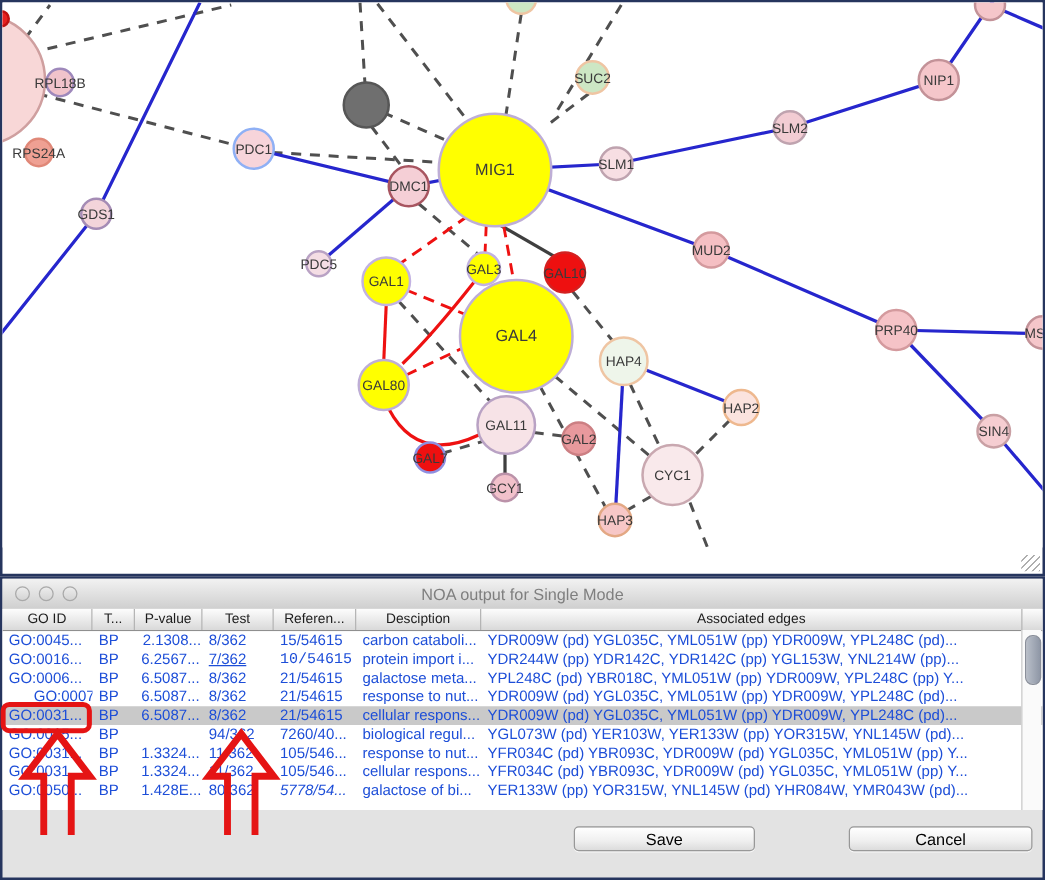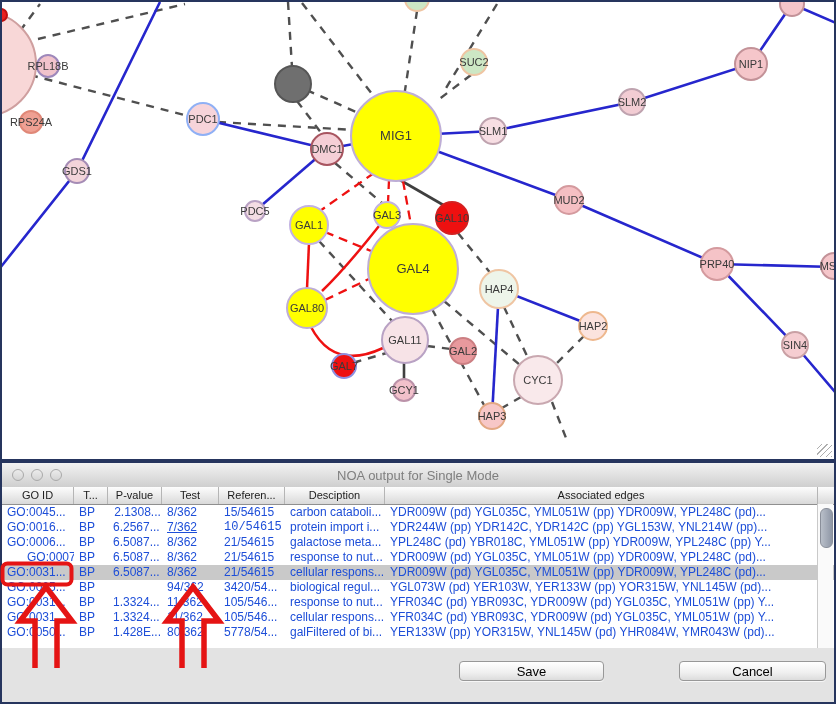--- a/index.html
+++ b/index.html
@@ -298,21 +298,21 @@
             <div class="tcell" style="width: 57px;">8/362</div>
             <div class="tcell" style="width: 66px;">21/54615</div>
             <div class="tcell" style="width: 100px;">cellular respons...</div>
             <div class="tcell" style="width: 433px;">YDR009W (pd) YGL035C, YML051W (pp) YDR009W, YPL248C (pd)...</div>
           </div>
           <div class="trow">
             <div class="tcell" style="width: 72px;">GO:0065...</div>
             <div class="tcell" style="width: 34px;">BP</div>
             <div class="tcell" style="width: 54px; margin-top: 20px;">8.0614...</div>
             <div class="tcell" style="width: 57px;">94/362</div>
-            <div class="tcell" style="width: 66px;">3420/54...</div>
+            <div class="tcell" style="width: 66px;">7260/40...</div>
             <div class="tcell" style="width: 100px;">biological regul...</div>
             <div class="tcell" style="width: 433px;">YGL073W (pd) YER103W, YER133W (pp) YOR315W, YNL145W (pd)...</div>
           </div>
           <div class="trow">
             <div class="tcell" style="width: 72px;">GO:0031...</div>
             <div class="tcell" style="width: 34px;">BP</div>
             <div class="tcell" style="width: 54px;">1.3324...</div>
             <div class="tcell" style="width: 57px;">11/362</div>
             <div class="tcell" style="width: 66px;">105/546...</div>
             <div class="tcell" style="width: 100px;">response to nut...</div>
@@ -325,22 +325,22 @@
             <div class="tcell" style="width: 57px;">11/362</div>
             <div class="tcell" style="width: 66px;">105/546...</div>
             <div class="tcell" style="width: 100px;">cellular respons...</div>
             <div class="tcell" style="width: 433px;">YFR034C (pd) YBR093C, YDR009W (pd) YGL035C, YML051W (pp) Y...</div>
           </div>
           <div class="trow">
             <div class="tcell" style="width: 72px;">GO:0050...</div>
             <div class="tcell" style="width: 34px;">BP</div>
             <div class="tcell" style="width: 54px;">1.428E...</div>
             <div class="tcell" style="width: 57px;">80/362</div>
-            <div class="tcell" style="width: 66px;">5778/54...</div>
-            <div class="tcell" style="width: 100px;">galFiltered of bi...</div>
+            <div class="tcell" style="width: 66px; font-style: italic;">5778/54...</div>
+            <div class="tcell" style="width: 100px;">galactose of bi...</div>
             <div class="tcell" style="width: 433px;">YER133W (pp) YOR315W, YNL145W (pd) YHR084W, YMR043W (pd)...</div>
           </div>
         </div>
       <div class="vscroll">
         <div class="vthumb"></div>
       </div>
     </div>
     <button class="btn" id="cancel-btn">Cancel</button>
     <button class="btn" id="save-btn">Save</button>
   </section>

